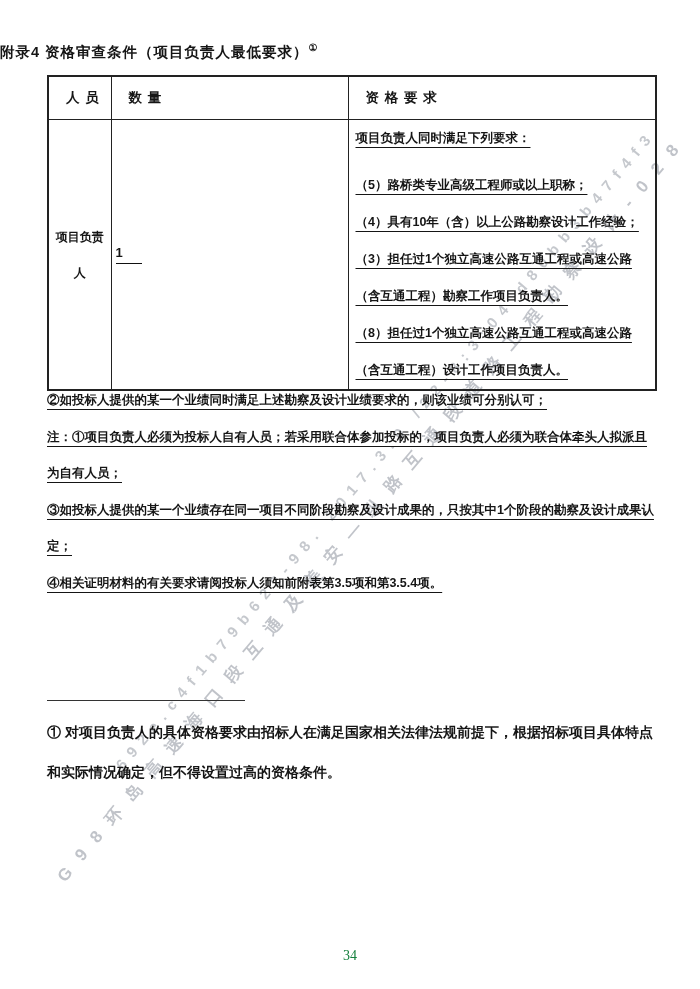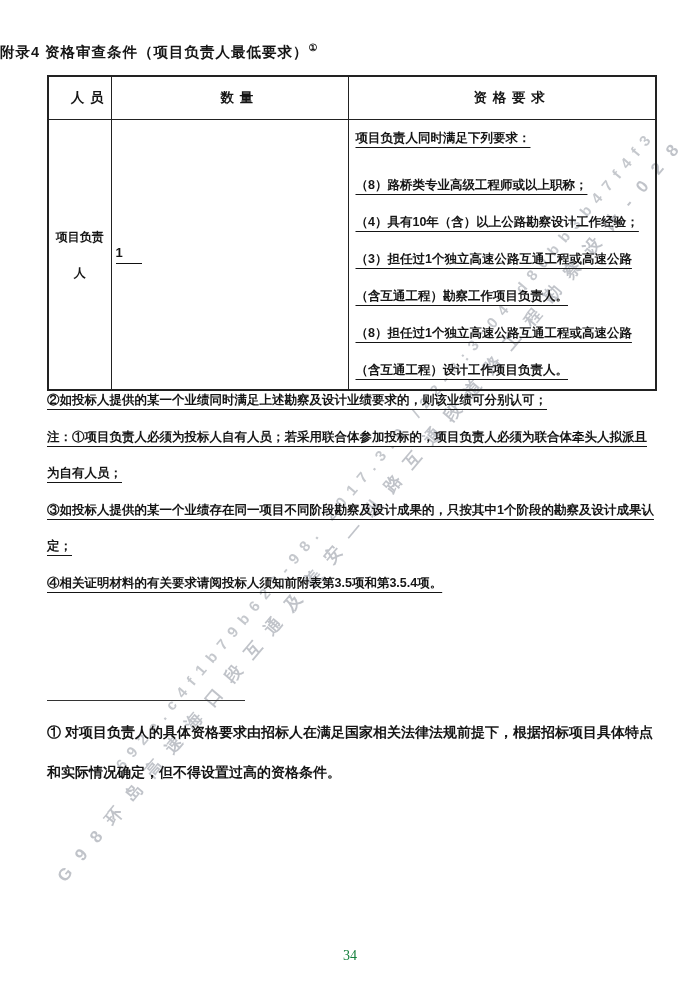--- a/index.html
+++ b/index.html
@@ -26,21 +26,21 @@
     font-size:14.5px;font-weight:bold;letter-spacing:1px;
   }
   .doc-title sup{font-size:10px;font-weight:bold;}
 
   table.qtable{
     position:absolute;left:47px;top:75px;width:608px;
     border-collapse:collapse;table-layout:fixed;
     border:2px solid #222;
   }
   .qtable th,.qtable td{border:1.5px solid #222;font-weight:bold;}
-  .qtable th{height:40px;font-size:13.5px;text-align:center;letter-spacing:1px;padding-left:17px;}
+  .qtable th{height:40px;font-size:13.5px;text-align:left;letter-spacing:1px;padding-left:17px;}
   .col-person{width:63px;}
   .col-qty{width:237px;}
   .col-req{width:308px;}
   tr.body-row{height:270px;}
   td.person{text-align:center;font-size:12px;line-height:36px;vertical-align:middle;}
   td.qty{vertical-align:middle;padding-left:4px;font-size:13px;}
   .qty-val{display:inline-block;min-width:26px;border-bottom:1.5px solid #111;padding-bottom:3px;}
   td.req{vertical-align:top;padding:0 6px 0 7px;font-size:12.5px;line-height:37px;}
   td.req p{margin:0;}
   td.req p:first-child{margin-bottom:10px;}
@@ -92,21 +92,21 @@
         <th>数  量</th>
         <th>资 格 要 求</th>
       </tr>
       <tr class="body-row">
         <td class="person">项目负责人</td>
         <td class="qty">
           <span class="qty-val">1</span>
         </td>
         <td class="req">
           <p class="u">项目负责人同时满足下列要求：</p>
-          <p class="u">（8）路桥类专业高级工程师或以上职称；</p>
+          <p class="u">（5）路桥类专业高级工程师或以上职称；</p>
           <p class="u">（4）具有10年（含）以上公路勘察设计工作经验；</p>
           <p class="u">（3）担任过1个独立高速公路互通工程或高速公路（含互通工程）勘察工作项目负责人。</p>
           <p class="u">（8）担任过1个独立高速公路互通工程或高速公路（含互通工程）设计工作项目负责人。</p>
         </td>
       </tr>
     </tbody>
       </table>
 
     <div class="notes">
       <p class="u">②如投标人提供的某一个业绩同时满足上述勘察及设计业绩要求的，则该业绩可分别认可；</p>

